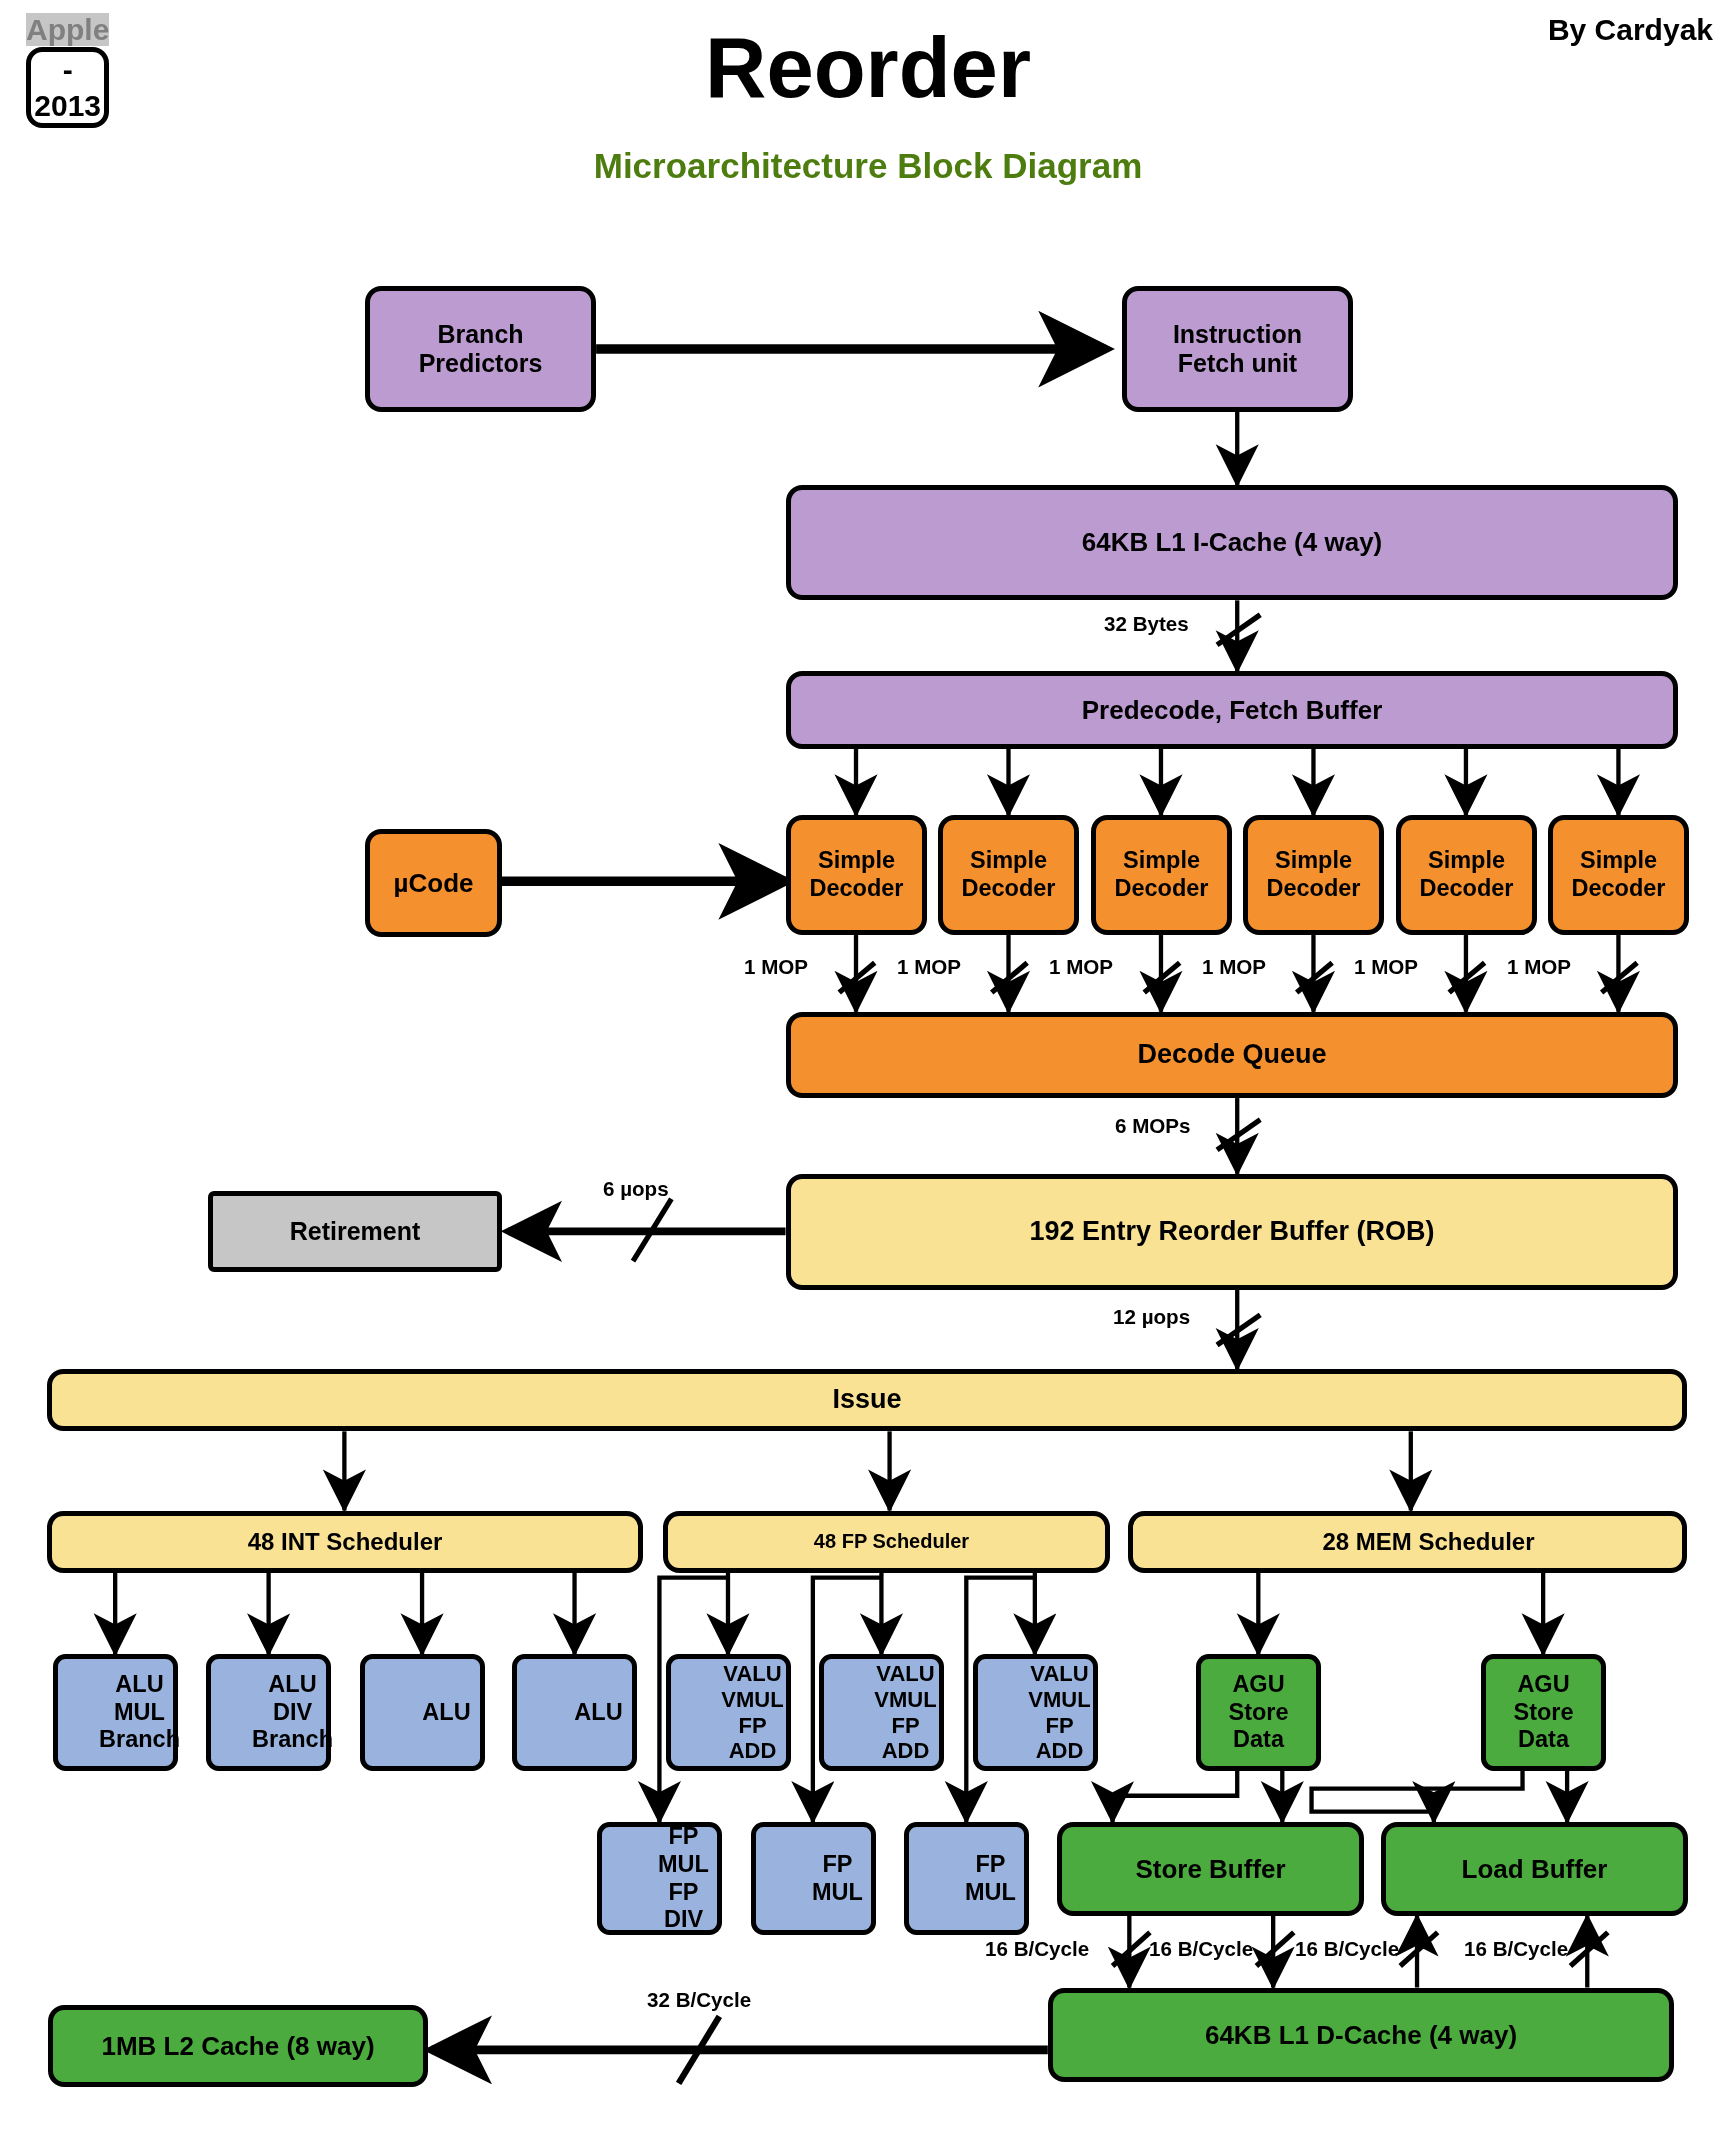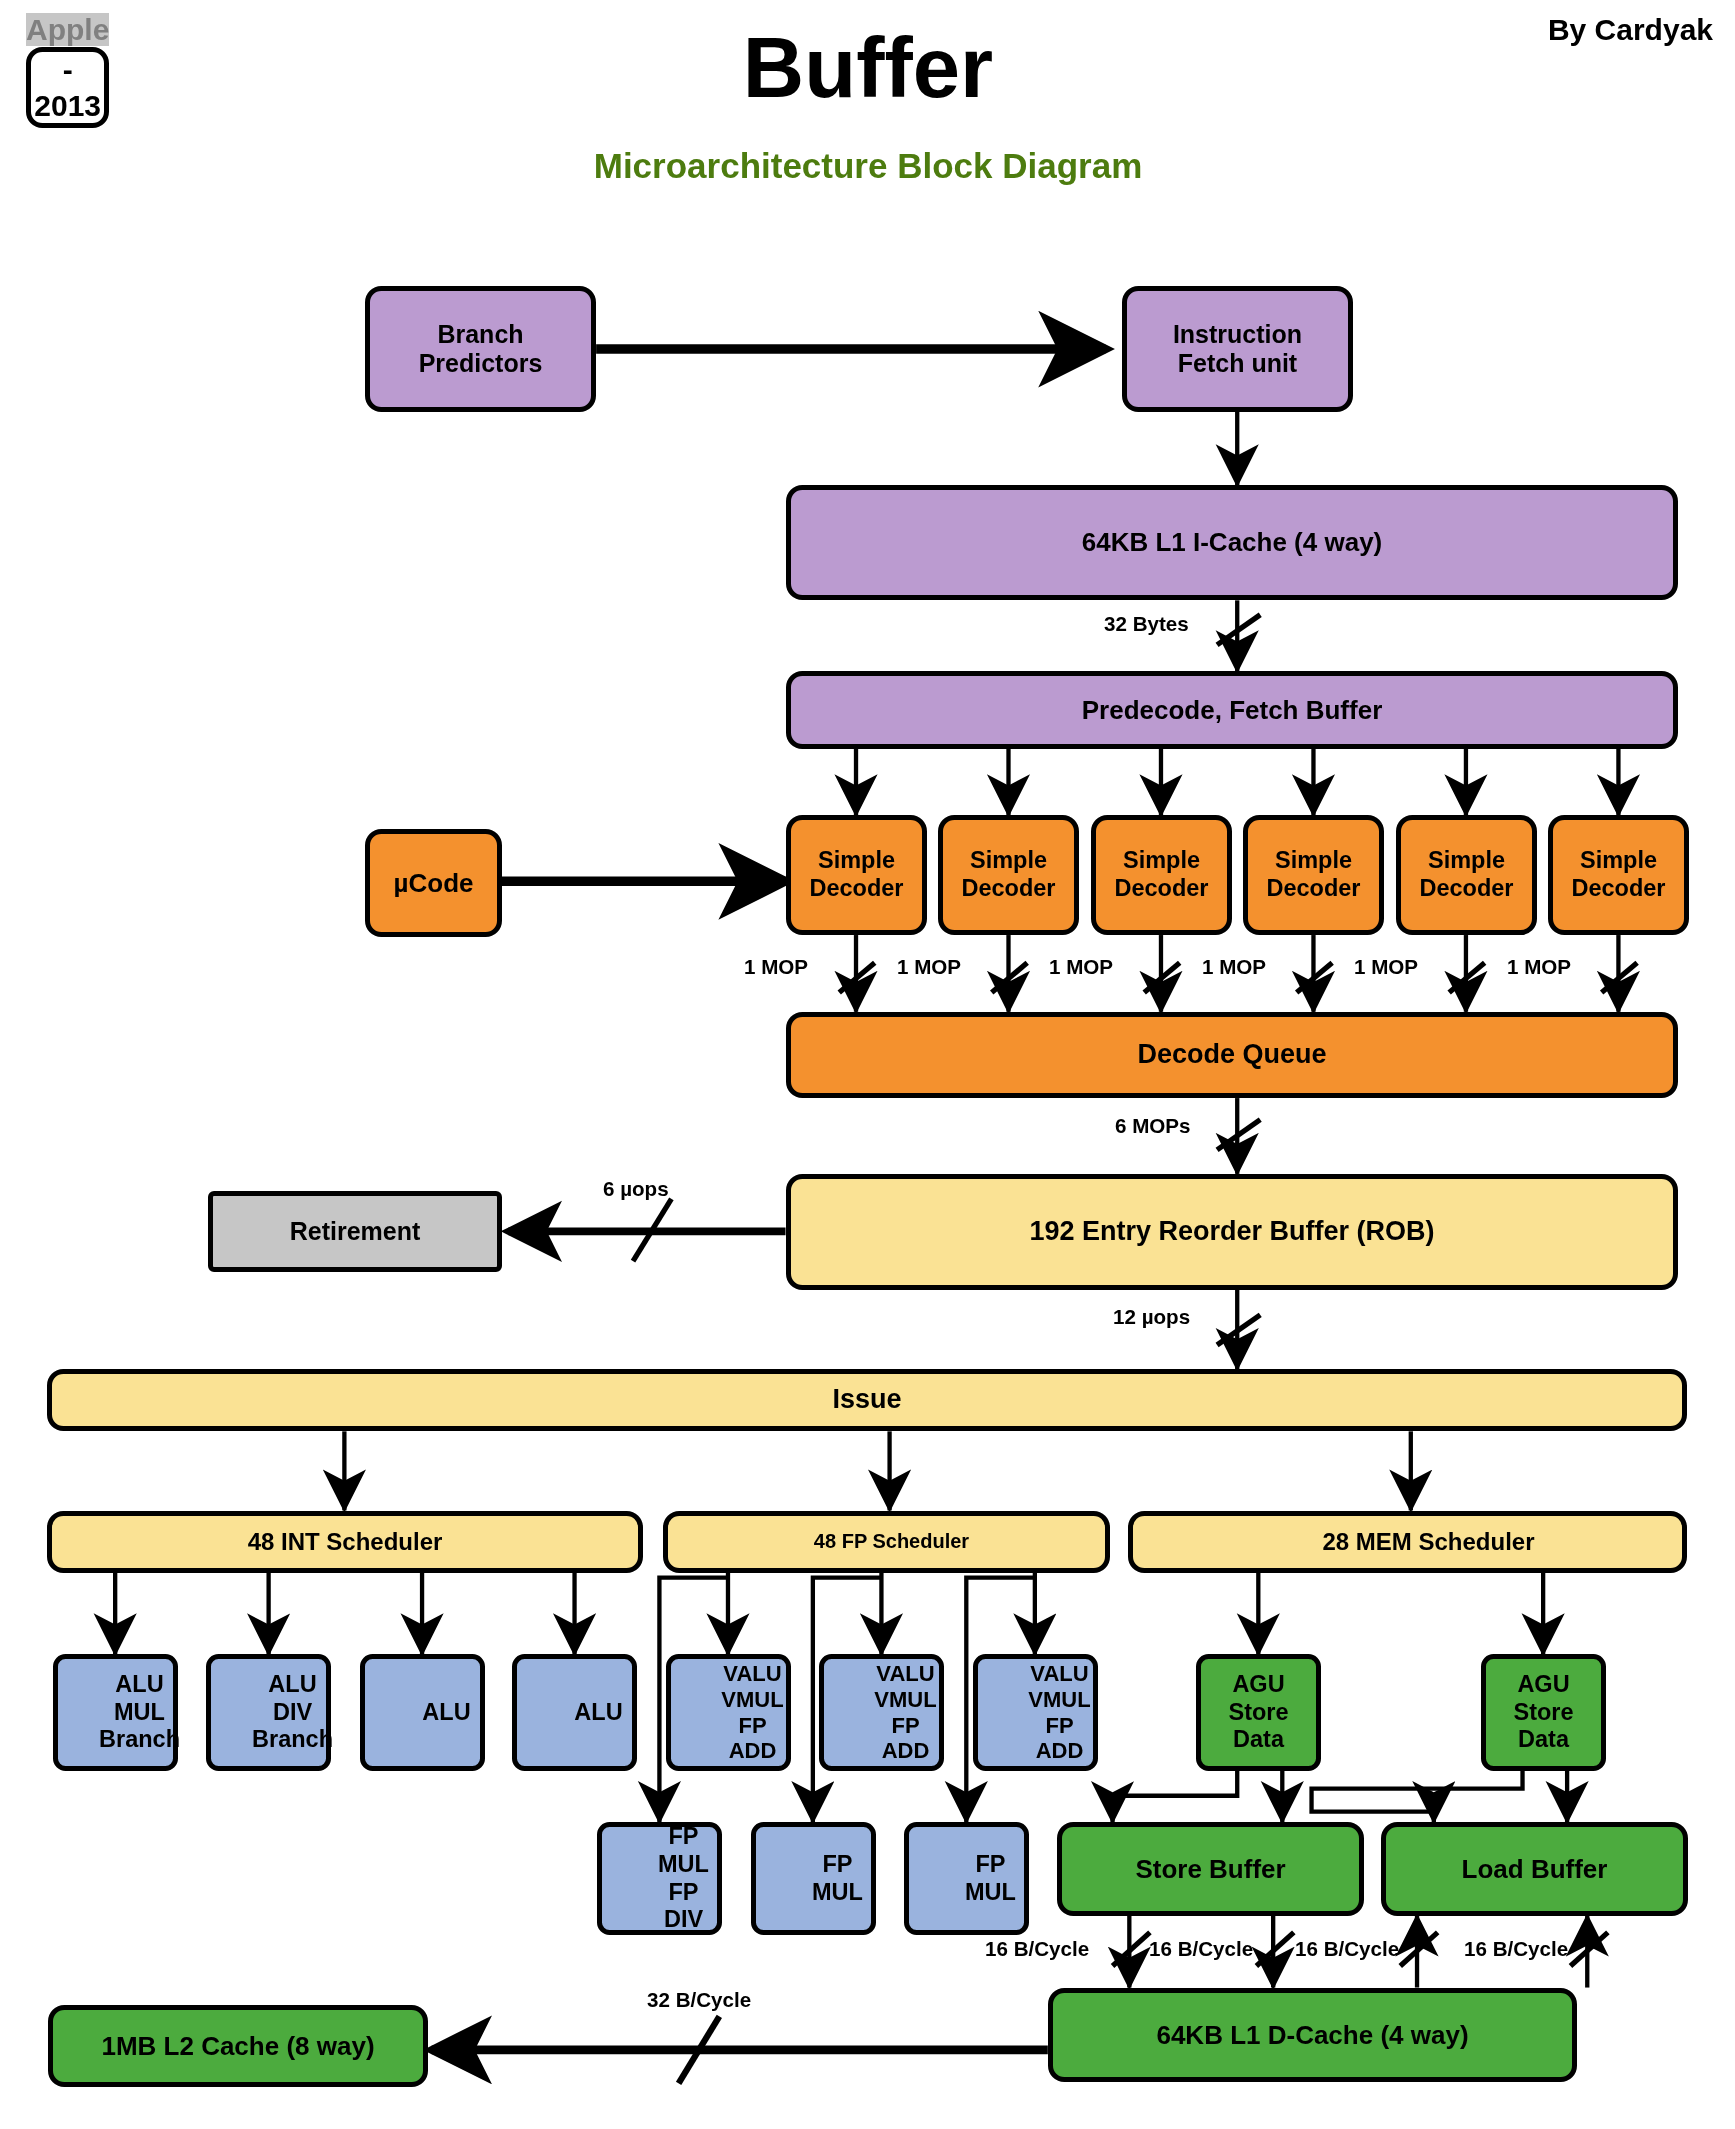--- a/index.html
+++ b/index.html
@@ -41,21 +41,21 @@
 
   svg{position:absolute;left:0;top:0;width:1736px;height:2129px;z-index:1;pointer-events:none;}
 </style>
 </head>
 <body>
 
 <div id="canvas">
 
   <div class="hdr-left"><span class="gray">Apple</span><span class="blk"> - 2013</span></div>
   <div class="hdr-right">By Cardyak</div>
-  <div class="title">Buffer</div>
+  <div class="title">Reorder</div>
   <div class="subtitle">Microarchitecture Block Diagram</div>
 
   <svg viewBox="0 0 3620 4440" xmlns="http://www.w3.org/2000/svg">
     <defs>
       <marker id="ah" markerWidth="12" markerHeight="12" refX="9.5" refY="5" orient="auto" markerUnits="strokeWidth">
         <path d="M0,0 L10,5 L0,10 L2.6,5 z" fill="#000"></path>
       </marker>
       <marker id="ahb" markerWidth="9" markerHeight="9" refX="7" refY="4" orient="auto" markerUnits="strokeWidth">
         <path d="M0,0 L8,4 L0,8 L2,4 z" fill="#000"></path>
       </marker>
@@ -201,21 +201,21 @@
 Data</div>
 
   <div class="blk blue" style="left:597px;top:1822px;width:125px;height:113px;font-size:23.5px;border-radius:12.5px;">FP MUL
 FP DIV</div>
   <div class="blk blue" style="left:751px;top:1822px;width:125px;height:113px;font-size:23.5px;border-radius:12.5px;">FP MUL</div>
   <div class="blk blue" style="left:904px;top:1822px;width:125px;height:113px;font-size:23.5px;border-radius:12.5px;">FP MUL</div>
 
   <div class="blk green" style="left:1057px;top:1822px;width:307px;height:94px;font-size:26px;">Store Buffer</div>
   <div class="blk green" style="left:1381px;top:1822px;width:307px;height:94px;font-size:26px;">Load Buffer</div>
 
-  <div class="blk green" style="left:1048px;top:1988px;width:529px;height:94px;font-size:26px;">64KB L1 D-Cache (4 way)</div>
+  <div class="blk green" style="left:1048px;top:1988px;width:626px;height:94px;font-size:26px;">64KB L1 D-Cache (4 way)</div>
   <div class="blk green" style="left:48px;top:2005px;width:380px;height:82px;font-size:26px;">1MB L2 Cache (8 way)</div>
 
   <div class="lbl" style="left:1104px;top:612px;">32 Bytes</div>
 
   <div class="lbl" style="left:744px;top:955px;">1 MOP</div>
   <div class="lbl" style="left:897px;top:955px;">1 MOP</div>
   <div class="lbl" style="left:1049px;top:955px;">1 MOP</div>
   <div class="lbl" style="left:1202px;top:955px;">1 MOP</div>
   <div class="lbl" style="left:1354px;top:955px;">1 MOP</div>
   <div class="lbl" style="left:1507px;top:955px;">1 MOP</div>

